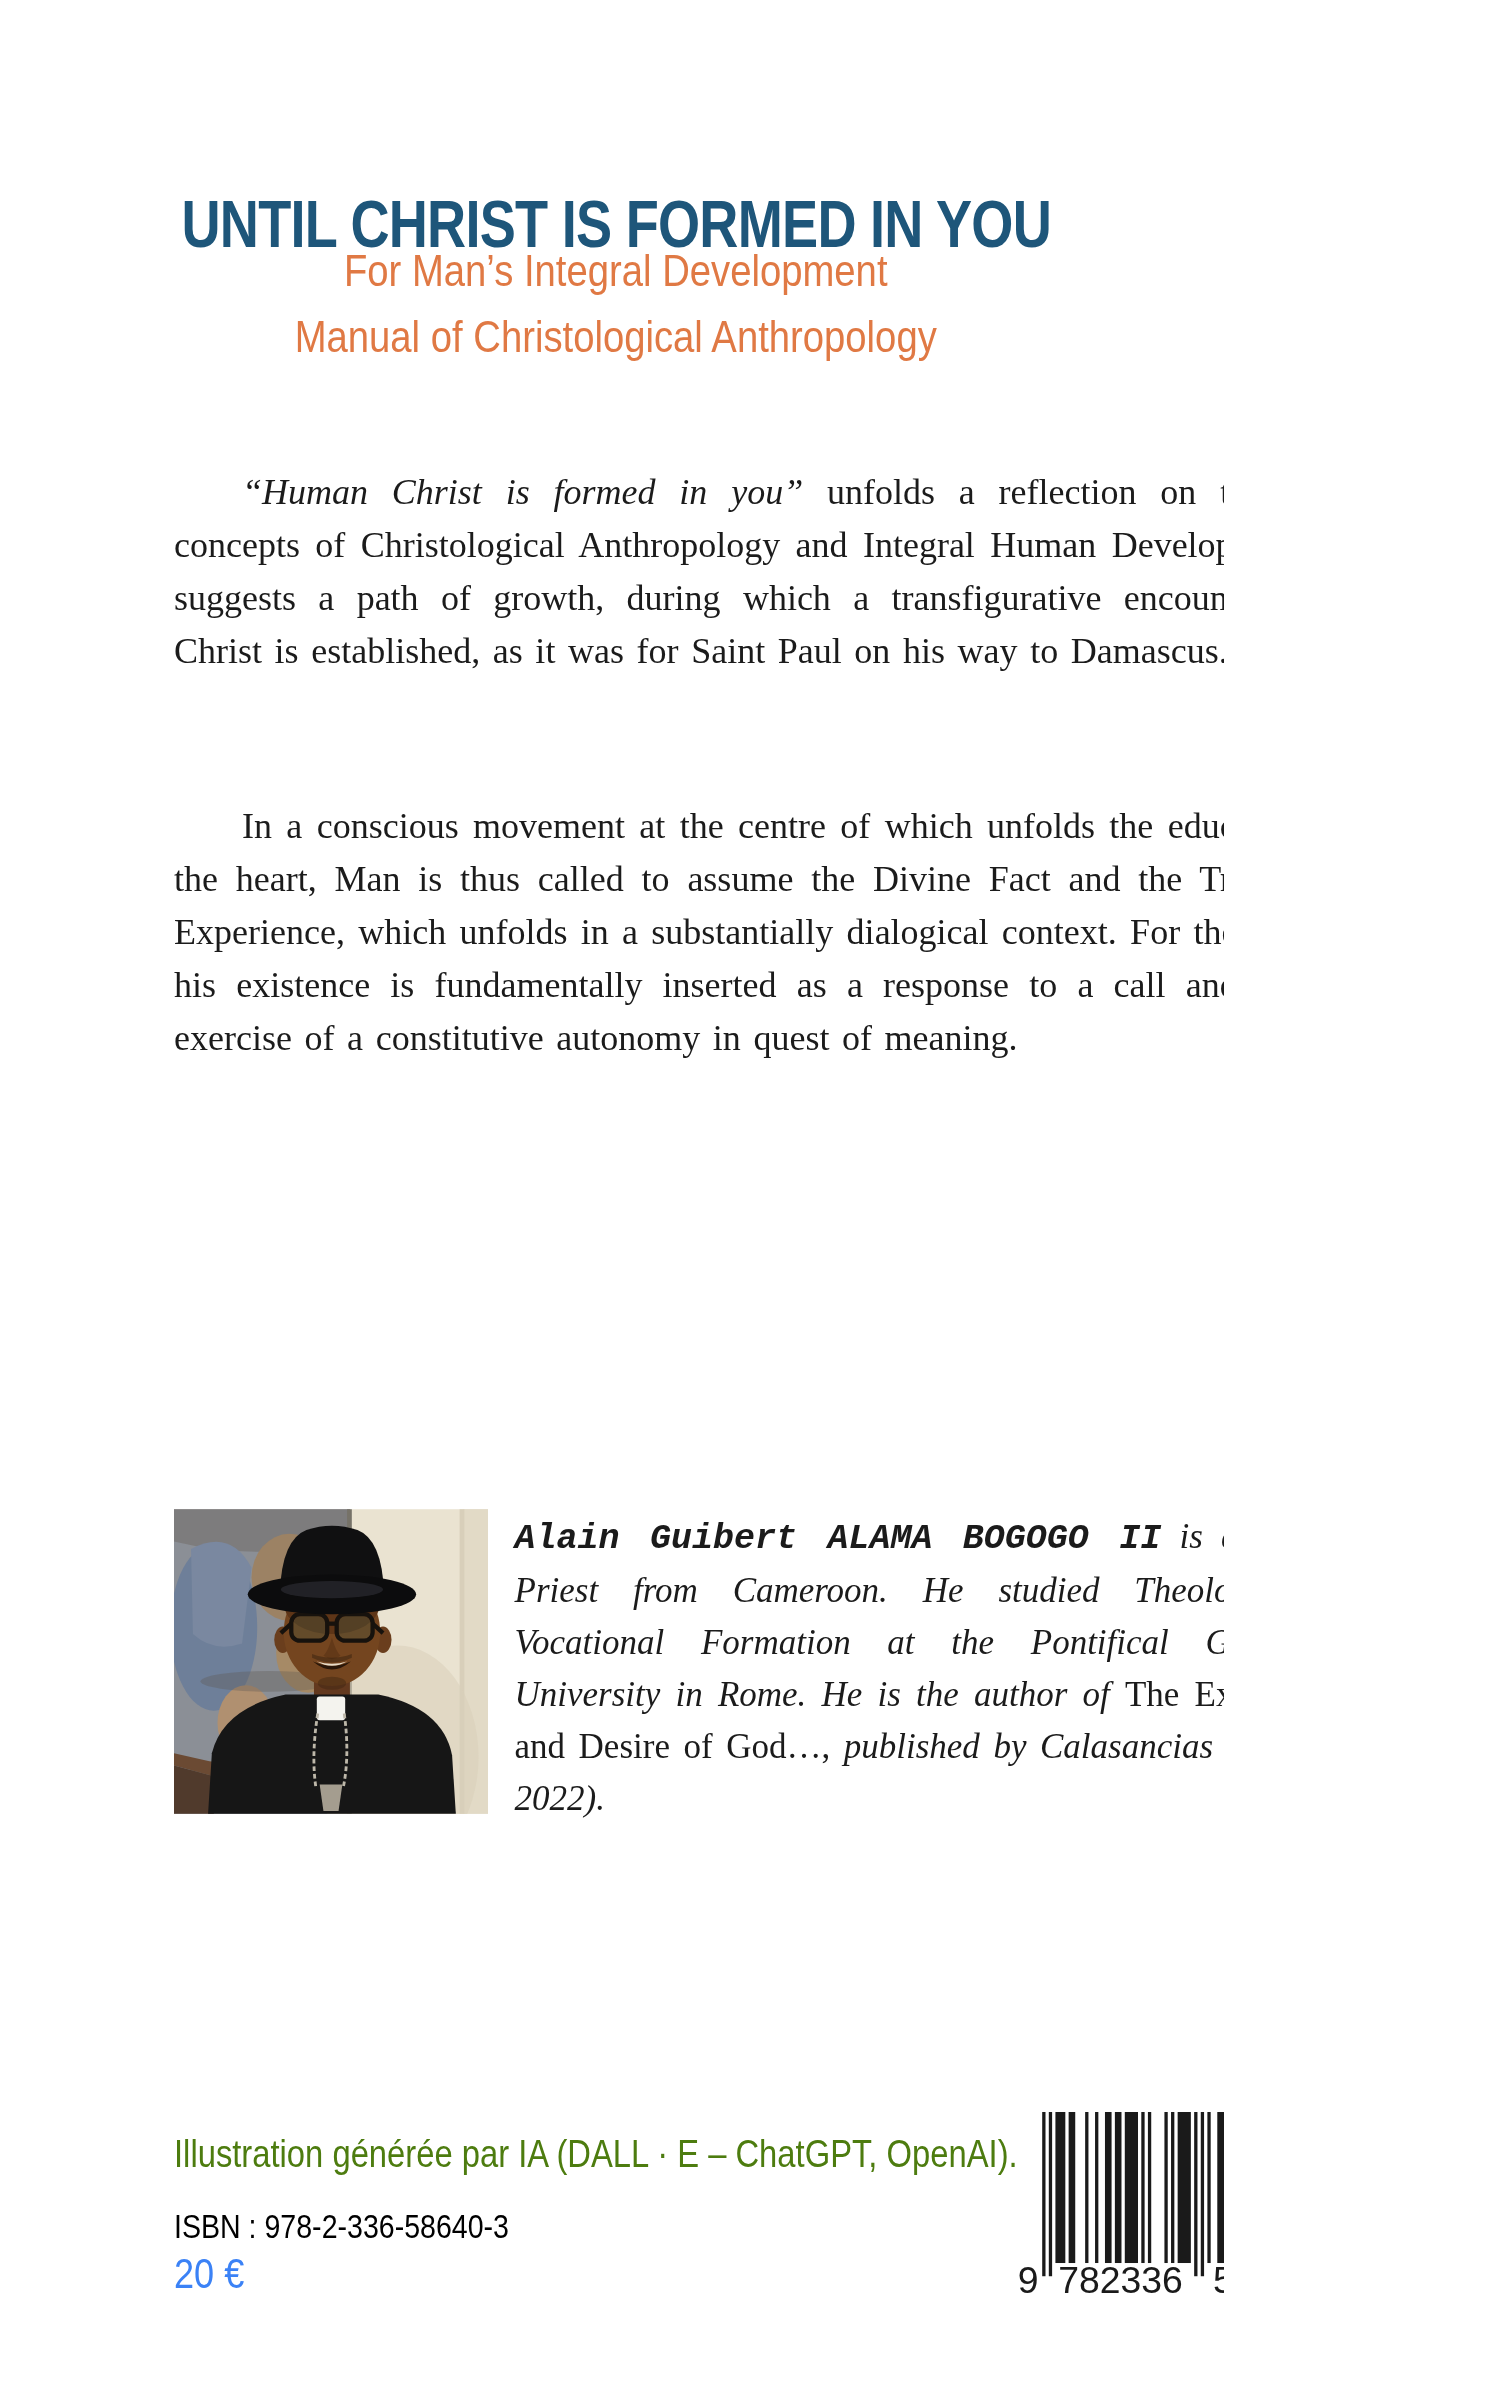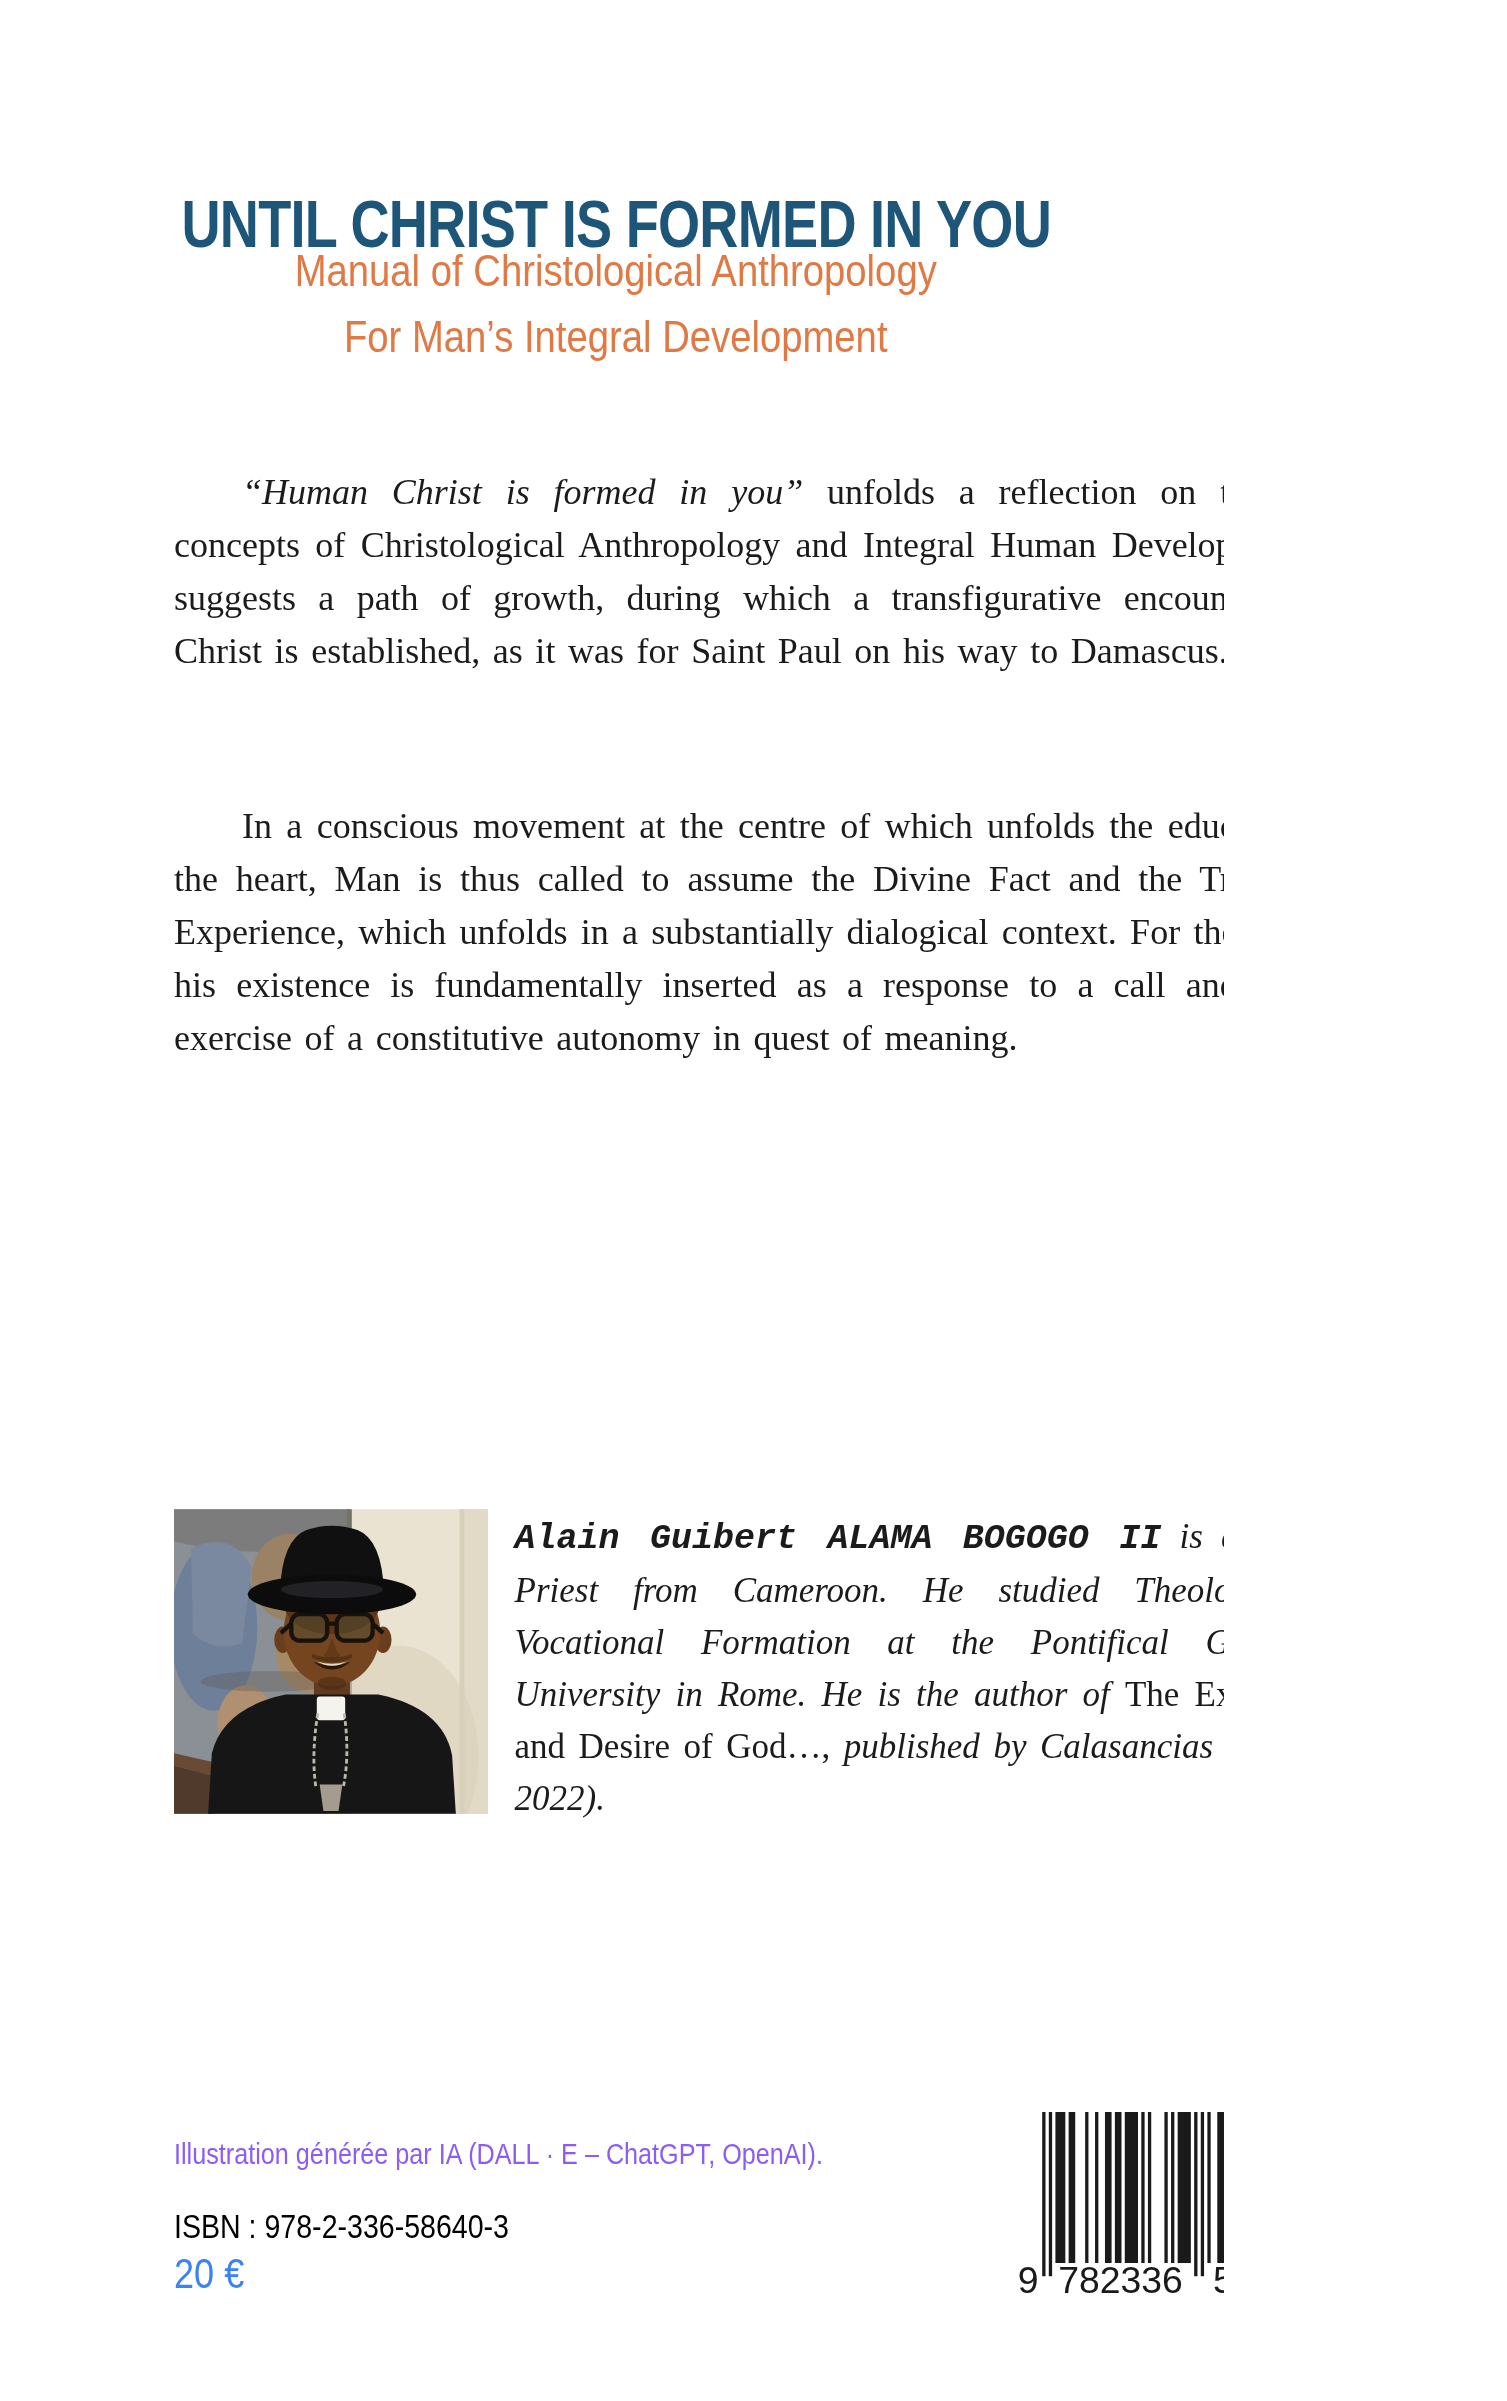--- a/index.html
+++ b/index.html
@@ -55,21 +55,21 @@
     text-align:justify;word-spacing:0.06em;
     color:var(--text-black);
   }
   .seg-italic{font-style:italic;}
   .seg-bold-italic{font-style:italic;font-weight:700;font-family:Liberation Mono, monospace;}
   .seg-roman{font-style:normal;}
 
   .credit{
     position:absolute;left:166px;top:2135px;
     font-family:"Liberation Sans",sans-serif;
-    font-size:30px;line-height:38px;color:#8b5cf6;
+    font-size:39px;line-height:38px;color:#4d7c0f;
   }
   .isbn{
     position:absolute;left:166px;top:2205px;
     font-family:"Liberation Sans",sans-serif;
     font-size:34px;line-height:42px;color:#000000;
   }
   .price{
     position:absolute;left:166px;top:2249px;
     font-family:"Liberation Sans",sans-serif;
     font-size:43px;line-height:49px;color:#3b82f6;
@@ -77,22 +77,22 @@
   .barcode{position:absolute;left:1009px;top:2112px;}
 </style>
 </head>
 <body>
 
 <div class="page">
 
   <h1 class="title"><span class="squeeze">UNTIL CHRIST IS FORMED IN YOU</span></h1>
 
   <div class="subtitle">
+    <div><span class="squeeze" style="transform:scaleX(0.85);">For Man’s Integral Development</span></div>
     <div><span class="squeeze" style="transform:scaleX(0.85);">Manual of Christological Anthropology</span></div>
-    <div><span class="squeeze" style="transform:scaleX(0.85);">For Man’s Integral Development</span></div>
   </div>
 
   <div class="synopsis">
     <p class="para para-1"><span class="seg-italic">“Human Christ is formed in you”</span><span class="seg-roman"> unfolds a reflection on the twin concepts of Christological Anthropology and Integral Human Development. It suggests a path of growth, during which a transfigurative encounter with Christ is established, as it was for Saint Paul on his way to Damascus.</span></p>
     <p class="para para-2">In a conscious movement at the centre of which unfolds the education of the heart, Man is thus called to assume the Divine Fact and the Trinitarian Experience, which unfolds in a substantially dialogical context. For the task of his existence is fundamentally inserted as a response to a call and as the exercise of a constitutive autonomy in quest of meaning.</p>
   </div>
 
   <div class="author-row">
     <div class="photo-frame">
       

